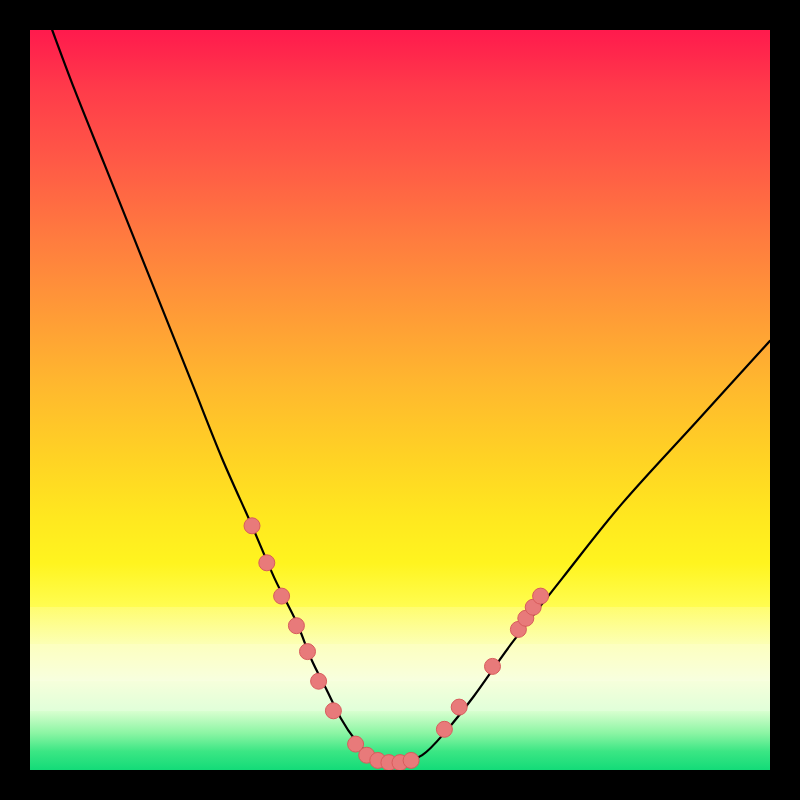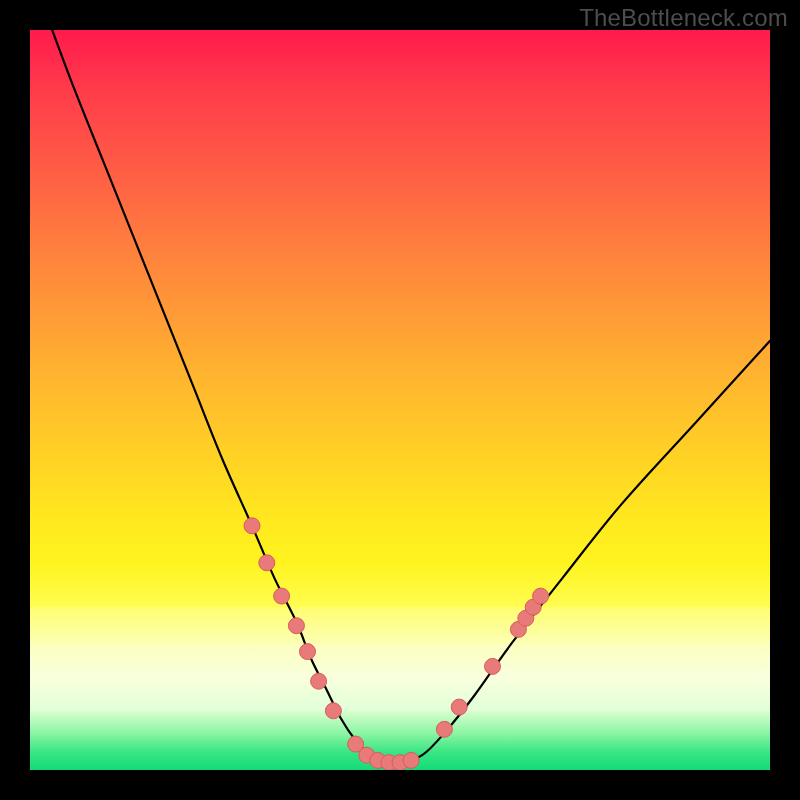--- a/index.html
+++ b/index.html
@@ -114,14 +114,13 @@
         <circle cx="414.4" cy="699.3" r="8" fill="#e87a7a" stroke="#d85c5c" stroke-width="1"></circle>
         <circle cx="429.2" cy="677.1" r="8" fill="#e87a7a" stroke="#d85c5c" stroke-width="1"></circle>
         <circle cx="462.5" cy="636.4" r="8" fill="#e87a7a" stroke="#d85c5c" stroke-width="1"></circle>
         <circle cx="488.4" cy="599.4" r="8" fill="#e87a7a" stroke="#d85c5c" stroke-width="1"></circle>
         <circle cx="495.8" cy="588.3" r="8" fill="#e87a7a" stroke="#d85c5c" stroke-width="1"></circle>
         <circle cx="503.2" cy="577.2" r="8" fill="#e87a7a" stroke="#d85c5c" stroke-width="1"></circle>
         <circle cx="510.6" cy="566.1" r="8" fill="#e87a7a" stroke="#d85c5c" stroke-width="1"></circle>
       </g>
   </svg>
 
-  <div class="watermark">TheBottleneck.com</div>
 </div>
 
 </body></html>

